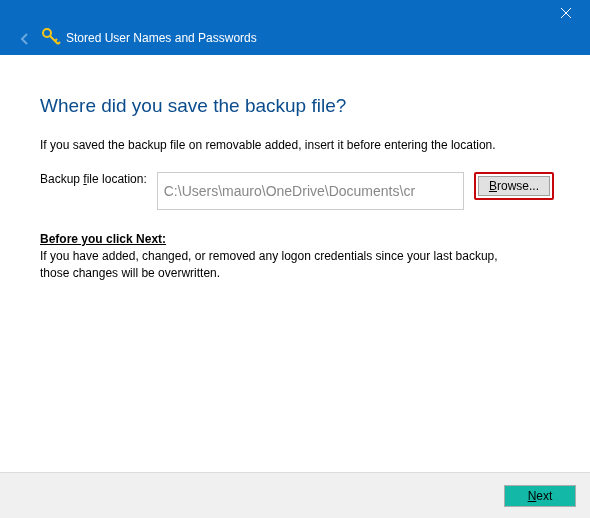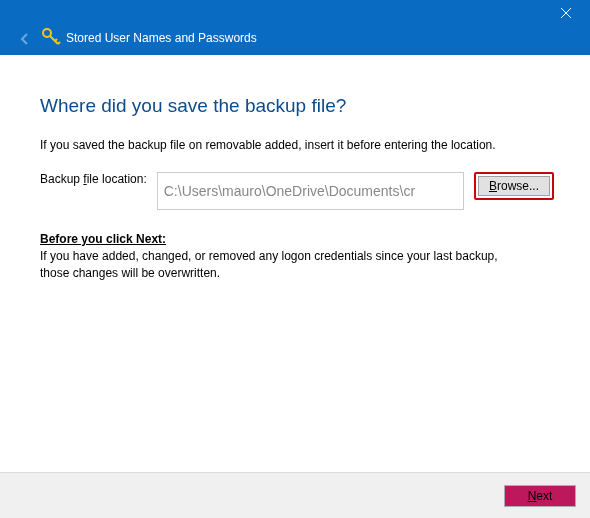--- a/index.html
+++ b/index.html
@@ -123,21 +123,21 @@
     justify-content: flex-end;
     align-items: center;
     padding-right: 14px;
     gap: 8px;
   }
   .footer-btn {
     width: 72px;
     height: 22px;
     font-family: inherit;
     font-size: 12px;
-    background: #be185d;
+    background: #14b8a6;
     border: 1px solid #adadad;
     cursor: pointer;
   }
   .ul { text-decoration: underline; }
 </style>
 </head>
 <body>
 
 <div class="titlebar">
   <div class="close-btn">

